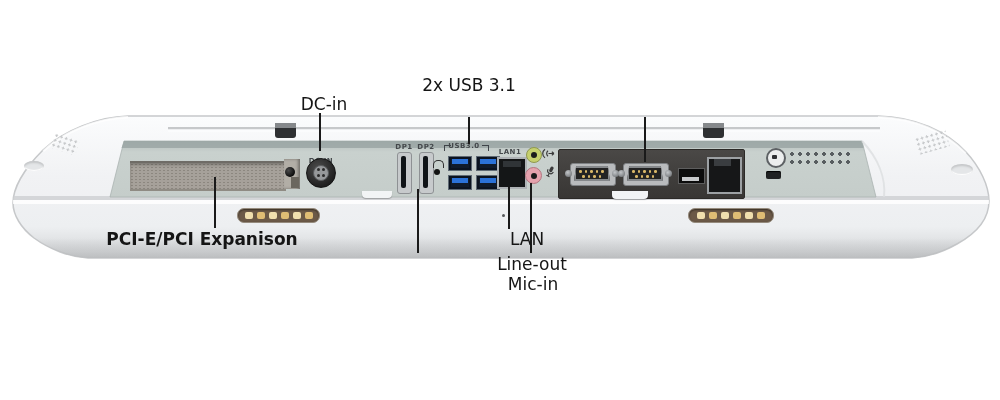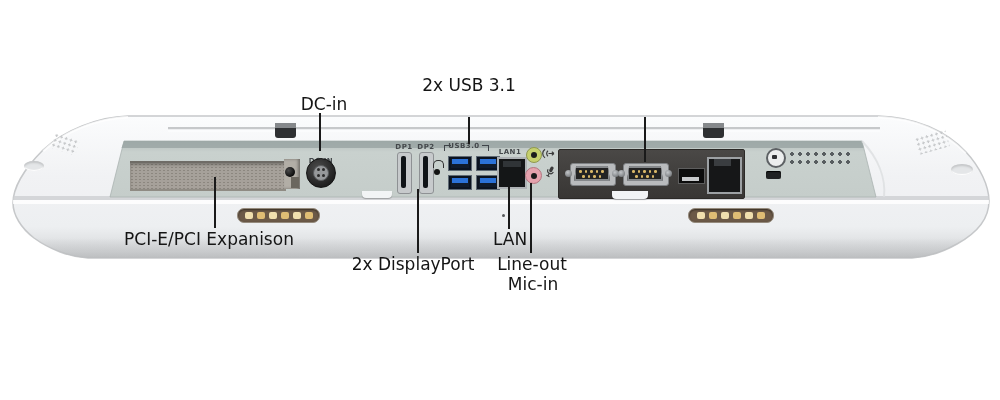--- a/index.html
+++ b/index.html
@@ -11,23 +11,23 @@
   svg{display:block;}
 
   
   .callout{
     position:absolute;color:#151515;font-size:17px;line-height:20px;
     white-space:nowrap;transform:translateX(-50%);text-align:center;
   }
   #lbl-dc{left:324px;top:94px;}
   #lbl-usb{left:469px;top:75px;}
   #lbl-iso{left:646px;top:75px;}
-  #lbl-pci{left:209px;top:229px;}
+  #lbl-pci{left:202px;top:229px;font-weight:bold;}
   #lbl-dp{left:413px;top:254px;}
-  #lbl-lan{left:510px;top:229px;}
+  #lbl-lan{left:527px;top:229px;}
   #lbl-lineout{left:532px;top:254px;}
   #lbl-micin{left:533px;top:274px;}
 
   
   .leader{position:absolute;width:2px;background:#1a1a1a;}
   #ln-dc{left:319px;top:113px;height:38px;}
   #ln-usb{left:468px;top:117px;height:27px;}
   #ln-iso{left:644px;top:117px;height:45px;}
   #ln-pci{left:214px;top:177px;height:51px;}
   #ln-dp{left:417px;top:189px;height:64px;}
@@ -350,18 +350,17 @@
   <div class="leader" id="ln-pci"></div>
   <div class="leader" id="ln-dp"></div>
   <div class="leader" id="ln-lan"></div>
   <div class="leader" id="ln-mic"></div>
 
   <div class="callout" id="lbl-dc">DC-in</div>
   <div class="callout" id="lbl-usb">
     <div>2x USB 3.1</div>
   </div>
   <div class="callout" id="lbl-pci">PCI-E/PCI Expanison</div>
-  <div class="callout" id="lbl-dp">2x DisplayPort</div>
   <div class="callout" id="lbl-lan">LAN</div>
   <div class="callout" id="lbl-lineout">Line-out</div>
   <div class="callout" id="lbl-micin">Mic-in</div>
 
 </div>
 
 </body></html>

